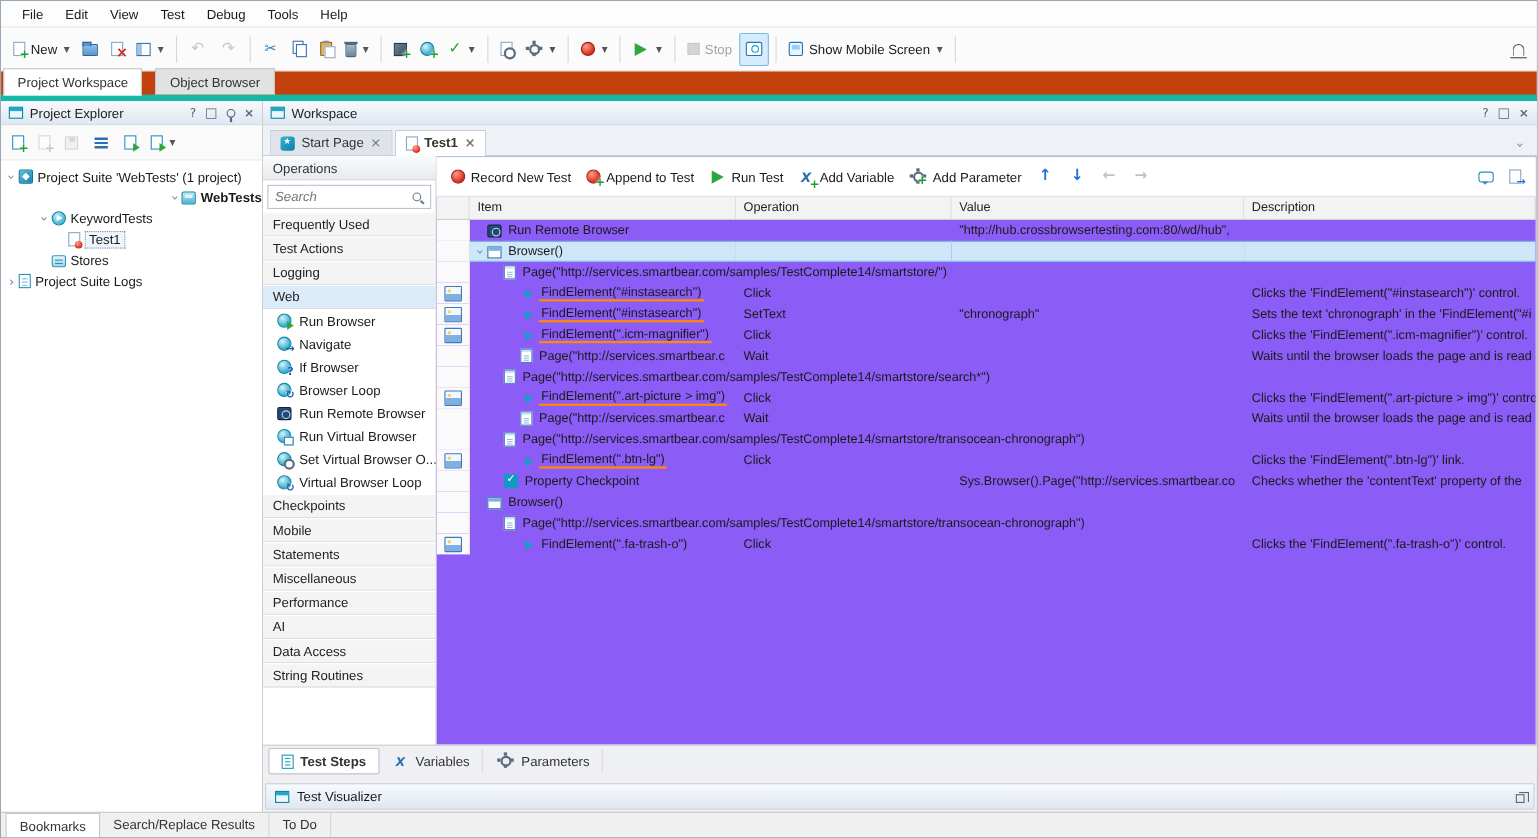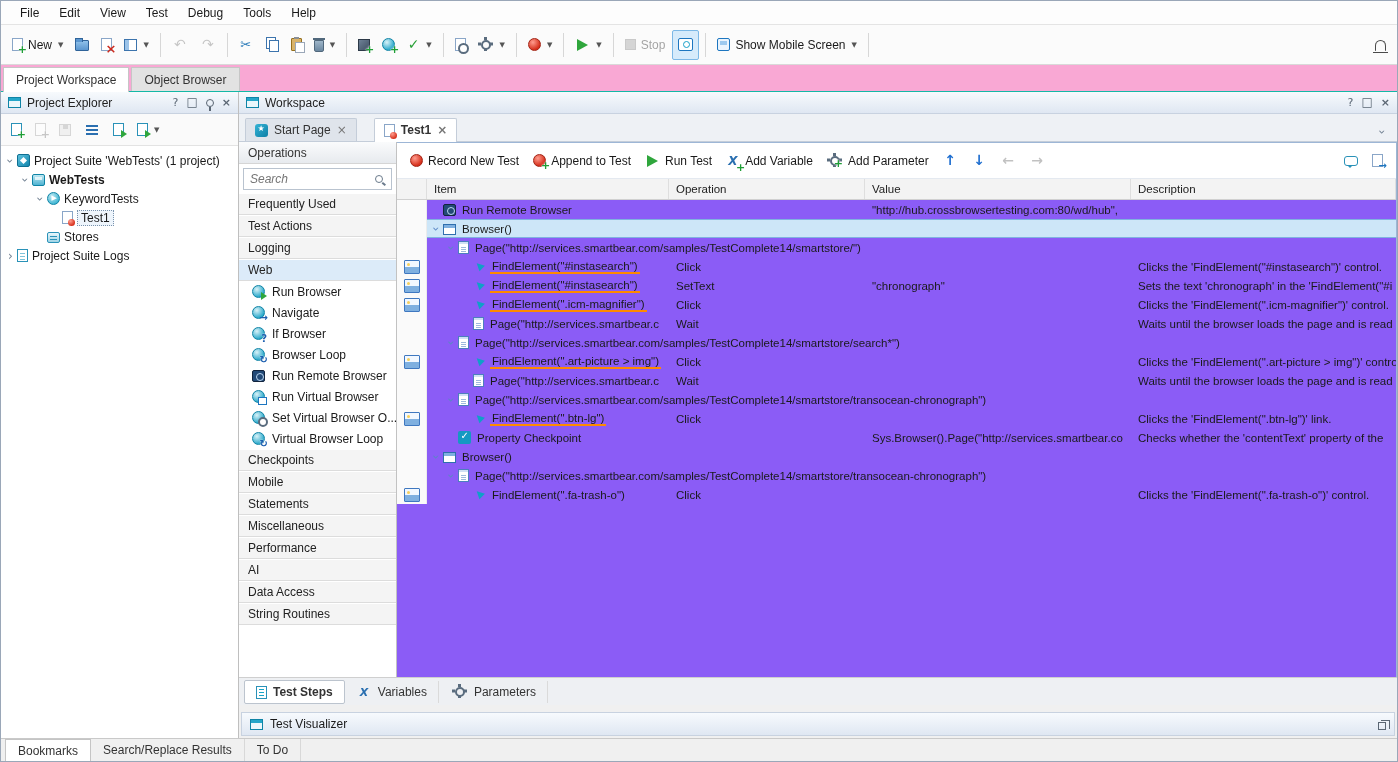--- a/index.html
+++ b/index.html
@@ -17,21 +17,21 @@
 .tb-item.disabled{opacity:.4;filter:grayscale(1)}
 .tb-item.hl{background:#d6ebfb;border:1px solid #7cb8e6}
 .tb-item.pushRight{margin-left:auto}
 .tb-label:empty,.tb-label2:empty{display:none}
 .tb-label2{font-weight:bold}
 .dd{display:none}
 .dd.show{display:inline-block;font-size:7px;color:#555;font-family:"DejaVu Sans",sans-serif;margin-left:1px}
 .dd.show::after{content:"▼"}
 
 
-.persp-tabs{display:flex;align-items:flex-end;height:27px;background:#f9a8d4;border-bottom:1px solid #14b8a6;padding:2px 0 0 2px;gap:2px}
+.persp-tabs{display:flex;align-items:flex-end;height:27px;background:#c2410c;border-bottom:6px solid #14b8a6;padding:2px 0 0 2px;gap:12px}
 .persp-tab{padding:5px 12px 4px;border:1px solid #c6c6c6;border-bottom:none;background:#e2e2e2;color:#333}
 .persp-tab.active{background:#fff;margin-bottom:-1px;padding-bottom:5px}
 
 
 .content{flex:1;display:flex;min-height:0}
 .left-panel{width:238px;flex:none;display:flex;flex-direction:column;border-right:1px solid #bfbfbf;background:#fff}
 .panel-header{height:22px;flex:none;display:flex;align-items:center;gap:6px;padding:0 7px;background:linear-gradient(#f7fafd,#dfe7f2);border-bottom:1px solid #c8d2e0;color:#222}
 .ph-icons{margin-left:auto;display:flex;align-items:center;gap:8px;color:#5a6673}
 .ph-btn{font-family:"DejaVu Sans",sans-serif;font-size:11px;line-height:11px;color:#5a6673;position:relative;display:inline-block}
 .ph-help::after{content:"?"}
@@ -48,21 +48,21 @@
 .twisty{width:13px;flex:none;text-align:center;color:#6e7e90;font-size:12px;font-family:"DejaVu Sans",sans-serif;line-height:10px}
 .twisty.x-down::after{content:"›";display:inline-block;transform:rotate(90deg)}
 .twisty.x-right::after{content:"›";display:inline-block}
 .tree-label{margin-left:4px;white-space:nowrap}
 .tree-label.bold{font-weight:bold}
 .tree-label.selected{border:1px dotted #7a93ad;background:#eef5fc;padding:0 3px}
 
 
 .right-area{flex:1;display:flex;flex-direction:column;min-width:0;background:#f0f0f0}
 .doc-tabs{height:28px;flex:none;display:flex;align-items:flex-end;background:#eef1f5;border-bottom:1px solid #c4cdd9;padding:3px 4px 0 6px}
-.dt-strip{display:flex;align-items:flex-end;gap:17px}
+.dt-strip{display:flex;align-items:flex-end;gap:2px}
 .doc-tab{display:flex;align-items:center;gap:6px;padding:4px 9px;border:1px solid #c4cdd9;border-bottom:none;background:#dfe4eb;border-radius:2px 2px 0 0;color:#333}
 .doc-tab.active{background:#fff;font-weight:bold;margin-bottom:-1px;padding-bottom:5px}
 .tab-close{font-family:"DejaVu Sans",sans-serif;color:#777;font-size:12px;line-height:10px}
 .tab-close::after{content:"×"}
 .tabs-overflow{margin-left:auto;padding:0 8px 4px 0}
 
 .editor-wrap{flex:1;display:flex;min-height:0}
 .ops-panel{width:158px;flex:none;display:flex;flex-direction:column;border-right:1px solid #c2c2c2;background:#fff}
 .ops-header{height:22px;flex:none;display:flex;align-items:center;padding:0 9px;background:linear-gradient(#fafbfc,#e7eaee);border-bottom:1px solid #d5d5d5;color:#333}
 .ops-search{margin:4px 4px 3px;display:flex;align-items:center;border:1px solid #b9c3cf;background:#fff;height:22px;padding:4px 6px;flex:none}
@@ -460,21 +460,21 @@
     <span class="dd show"></span>
   </div>
 </div>
       <div class="tree">
   <div class="tree-row" style="padding-left: 3px;">
     <span class="twisty x-down"></span>
     <span class="ic x-suite"></span>
     <span class="tree-label">Project Suite 'WebTests' (1 project)</span>
   </div>
 
-  <div class="tree-row" style="padding-left: 18px;">
+  <div class="tree-row" style="padding-left: 18px; justify-content: flex-end;">
     <span class="twisty x-down"></span>
     <span class="ic x-project"></span>
     <span class="tree-label bold">WebTests</span>
   </div>
 
   <div class="tree-row" style="padding-left: 33px;">
     <span class="twisty x-down"></span>
     <span class="ic x-kwt"></span>
     <span class="tree-label">KeywordTests</span>
   </div>

